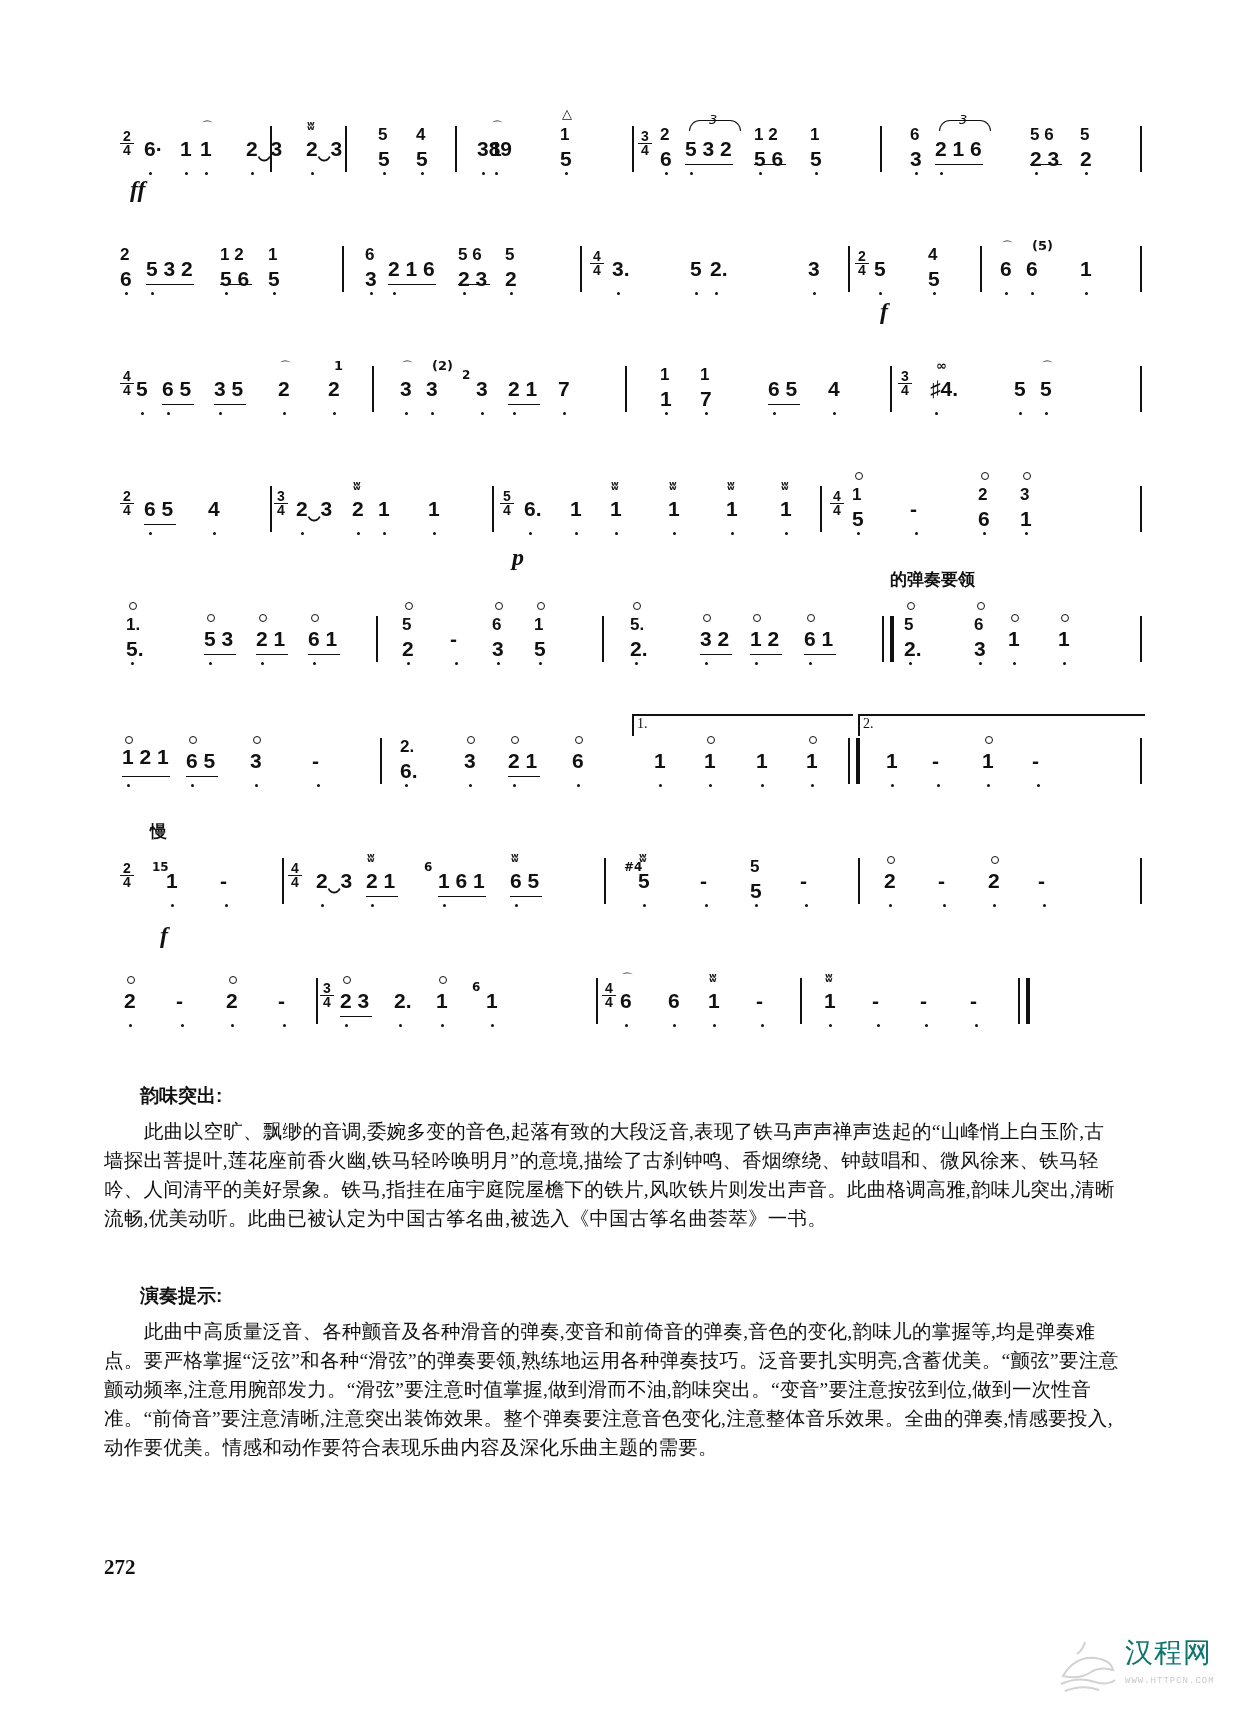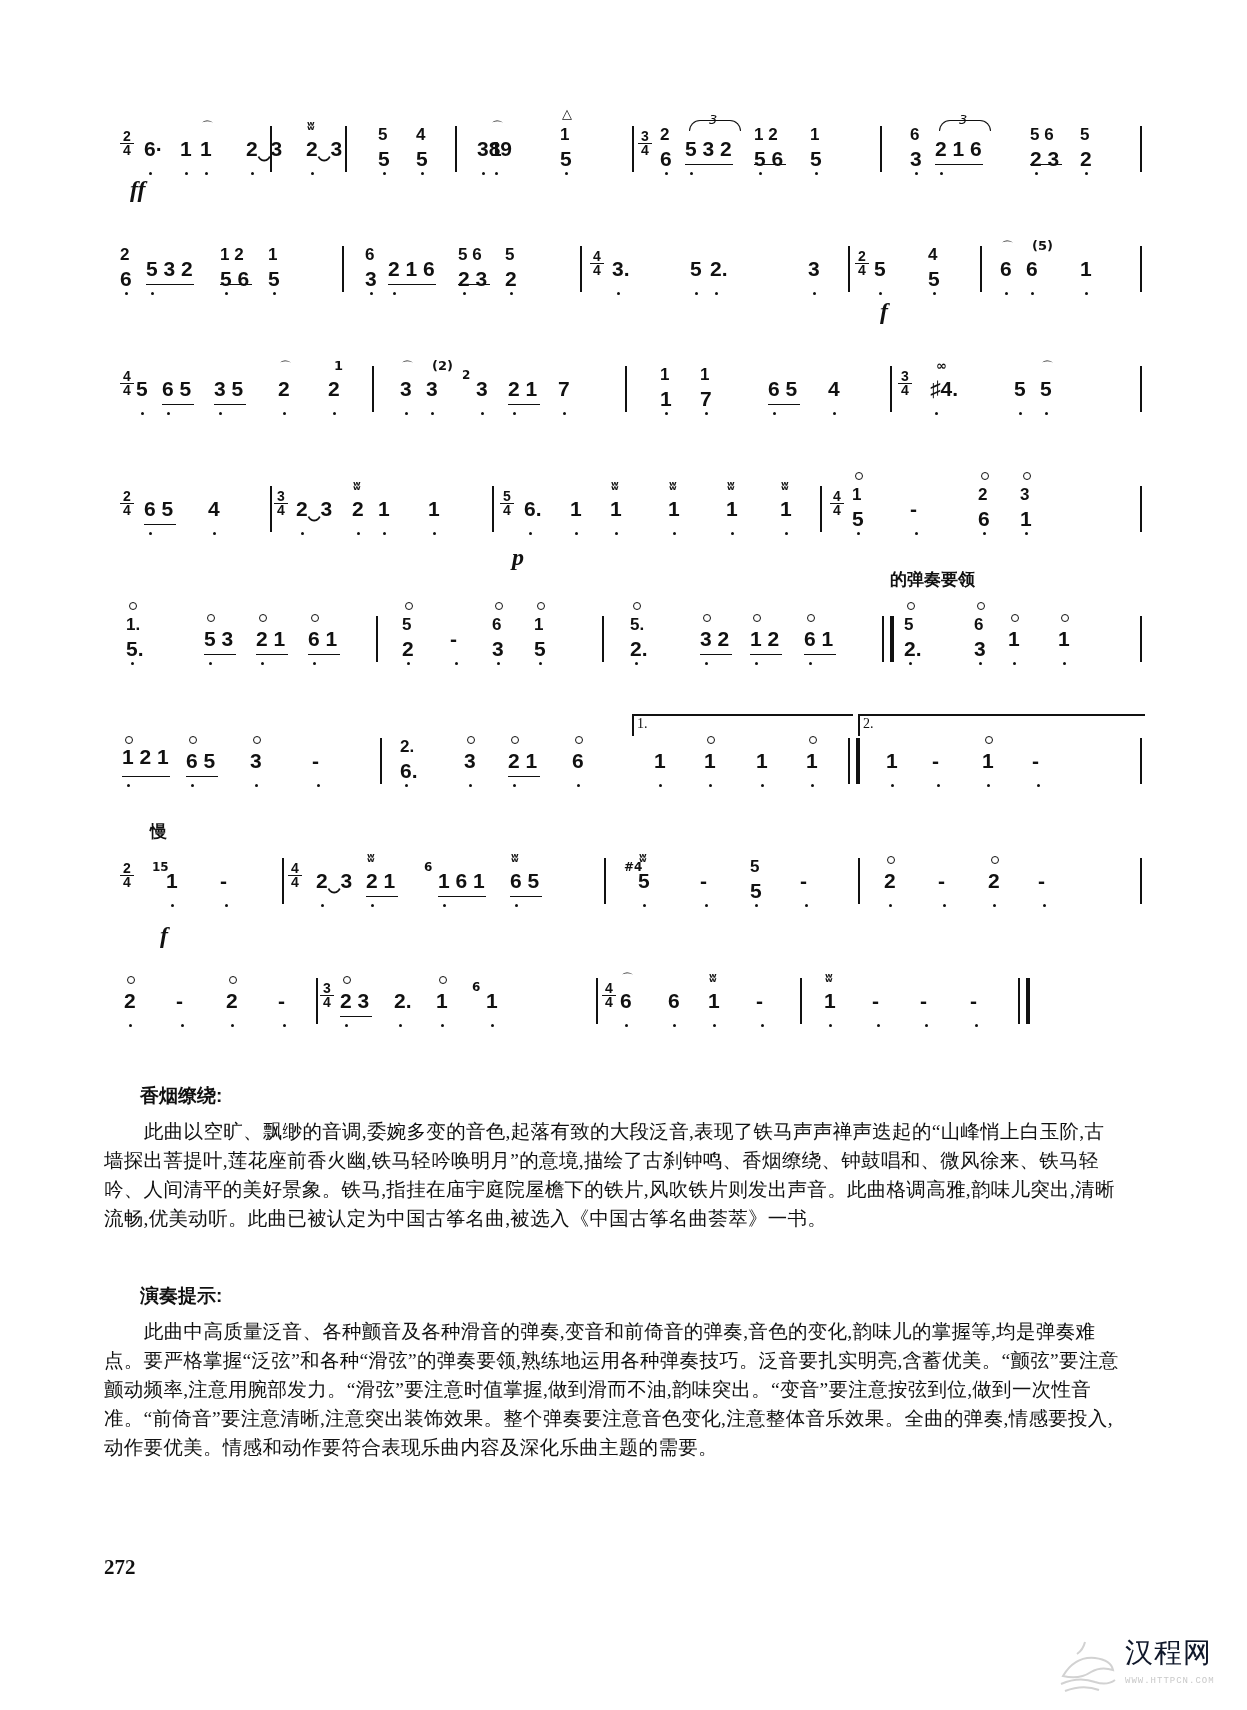--- a/index.html
+++ b/index.html
@@ -18,21 +18,21 @@
   .uline { position:absolute; height:0; border-top:1.5px solid #111; }
   .slur { position:absolute; border:1.5px solid #111; border-bottom:none; border-radius:14px 14px 0 0; height:10px; }
   .dotb { position:absolute; width:3px; height:3px; background:#111; border-radius:50%; }
   .harm { position:absolute; width:6px; height:6px; border:1.2px solid #111; border-radius:50%; }
   .volta { position:absolute; border-top:2px solid #111; border-left:2px solid #111; height:20px; font-family:"Liberation Serif", serif; font-size:14px; padding-left:3px; }
   .tempo { position:absolute; font-family:"Liberation Sans", sans-serif; font-weight:bold; font-size:17px; }
   .section-title { position:absolute; left:140px; font-family:"Liberation Sans", sans-serif; font-weight:bold; font-size:19px; }
   .para { position:absolute; left:104px; width:1020px; font-family:"Liberation Serif", serif; font-size:19.5px; line-height:29px; text-indent:40px; letter-spacing:0.3px; }
   .page-num { position:absolute; left:104px; top:1555px; font-family:"Liberation Serif", serif; font-weight:bold; font-size:21px; }
   .watermark { position:absolute; left:1055px; top:1630px; width:180px; height:70px; color:#d8d8d8; }
-  .watermark .wm-title { position:absolute; left:70px; top:4px; font-size:28px; font-family:"DejaVu Sans", sans-serif; color:#0f172a; letter-spacing:1px; }
+  .watermark .wm-title { position:absolute; left:70px; top:4px; font-size:28px; font-family:"DejaVu Sans", sans-serif; color:#0f766e; letter-spacing:1px; }
   .watermark .wm-url { position:absolute; left:70px; top:46px; font-size:9px; font-family:"Liberation Mono", monospace; color:#c9c9c9; letter-spacing:1px; }
   .watermark svg { position:absolute; left:0; top:6px; }
 </style>
 </head>
 <body>
 
 <div id="score">
     <div class="score-line" style="top:98px;">
       <div class="ts" style="left:0px; top:32px;">
         <span>2</span>
@@ -524,21 +524,21 @@
       <div class="dotb" style="left:855px; top:74px;"></div>
       <div class="bar" style="left:196px;"></div>
       <div class="bar" style="left:476px;"></div>
       <div class="bar" style="left:680px;"></div>
       <div class="bar double" style="left:898px;"></div>
     </div>
   </div>
 
 <div class="tempo" style="left:890px; top:568px;">的弹奏要领</div>
 
-<div class="section-title" style="top:1083px;">香烟缭绕:</div>
+<div class="section-title" style="top:1083px;">韵味突出:</div>
 <div class="para" style="top:1117px;">此曲以空旷、飘缈的音调,委婉多变的音色,起落有致的大段泛音,表现了铁马声声禅声迭起的“山峰悄上白玉阶,古墙探出菩提叶,莲花座前香火幽,铁马轻吟唤明月”的意境,描绘了古刹钟鸣、香烟缭绕、钟鼓唱和、微风徐来、铁马轻吟、人间清平的美好景象。铁马,指挂在庙宇庭院屋檐下的铁片,风吹铁片则发出声音。此曲格调高雅,韵味儿突出,清晰流畅,优美动听。此曲已被认定为中国古筝名曲,被选入《中国古筝名曲荟萃》一书。</div>
 
 <div class="section-title" style="top:1283px;">演奏提示:</div>
 <div class="para" style="top:1317px;">此曲中高质量泛音、各种颤音及各种滑音的弹奏,变音和前倚音的弹奏,音色的变化,韵味儿的掌握等,均是弹奏难点。要严格掌握“泛弦”和各种“滑弦”的弹奏要领,熟练地运用各种弹奏技巧。泛音要扎实明亮,含蓄优美。“颤弦”要注意颤动频率,注意用腕部发力。“滑弦”要注意时值掌握,做到滑而不油,韵味突出。“变音”要注意按弦到位,做到一次性音准。“前倚音”要注意清晰,注意突出装饰效果。整个弹奏要注意音色变化,注意整体音乐效果。全曲的弹奏,情感要投入,动作要优美。情感和动作要符合表现乐曲内容及深化乐曲主题的需要。</div>
 
 <div class="page-num">272</div>
 
 <div class="watermark">
   <svg width="64" height="60" viewBox="0 0 64 60">
     <path d="M8 40 Q20 20 40 22 Q56 24 58 34 Q46 30 36 36 Q24 44 8 40Z" fill="none" stroke="#d2d2d2" stroke-width="2"></path>

